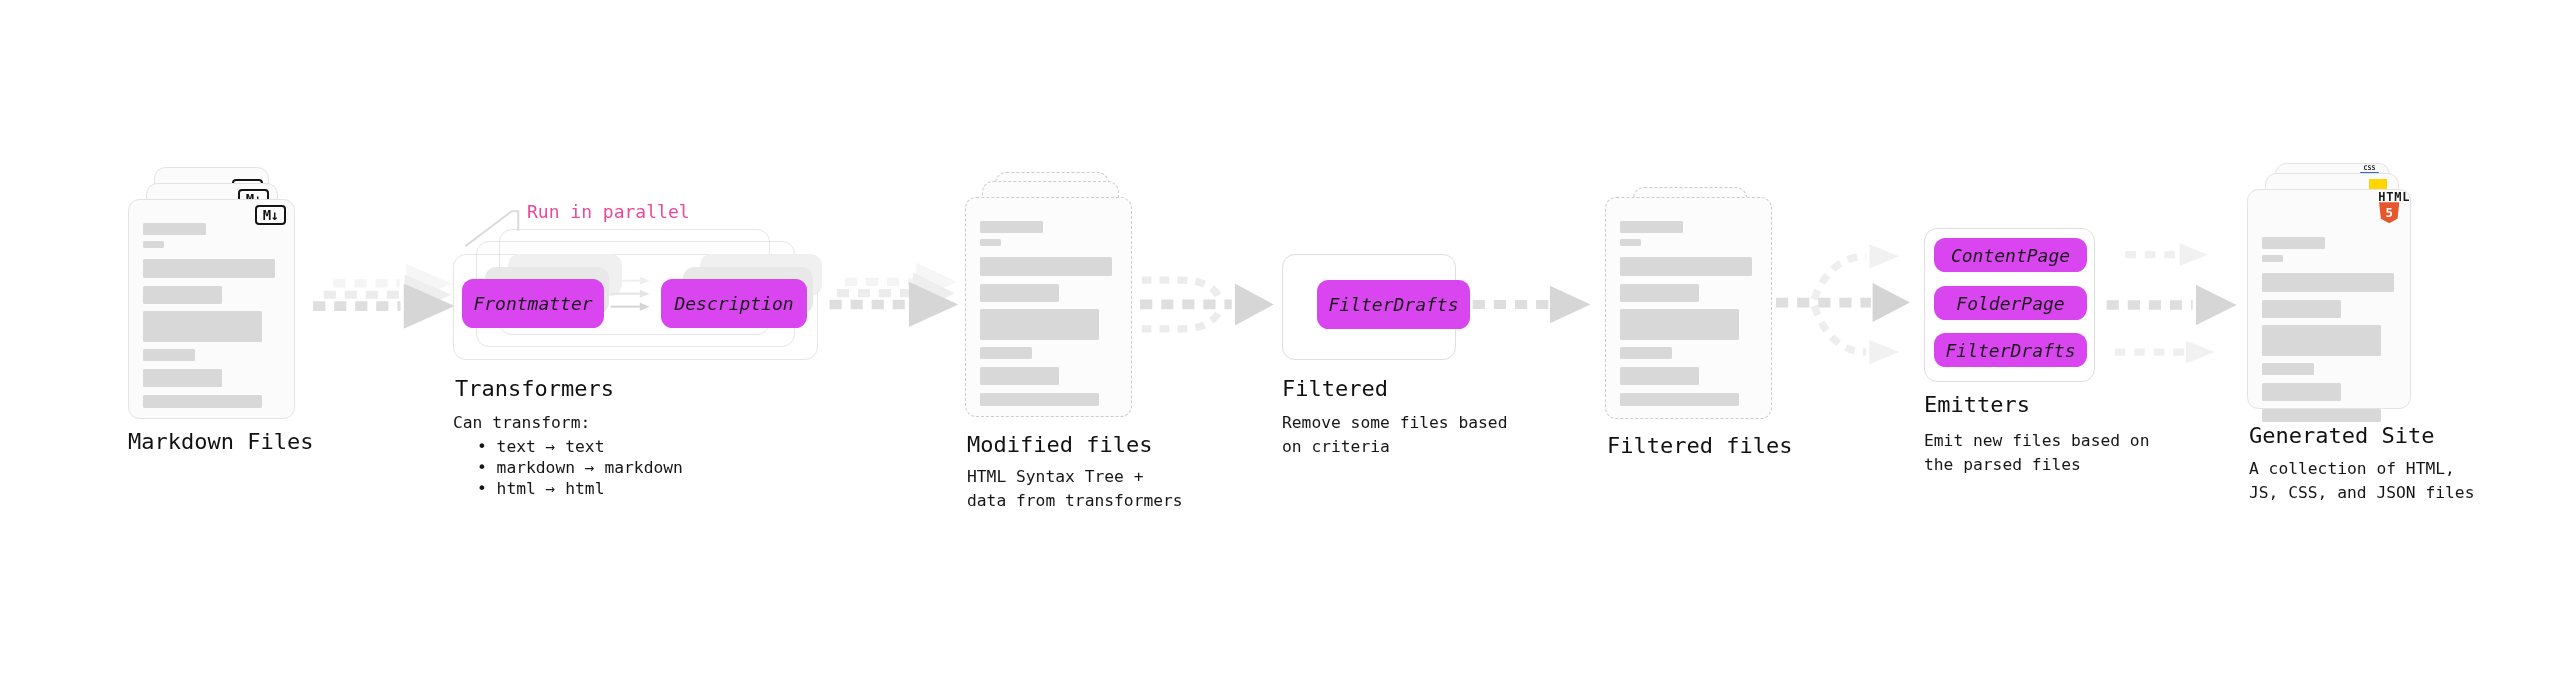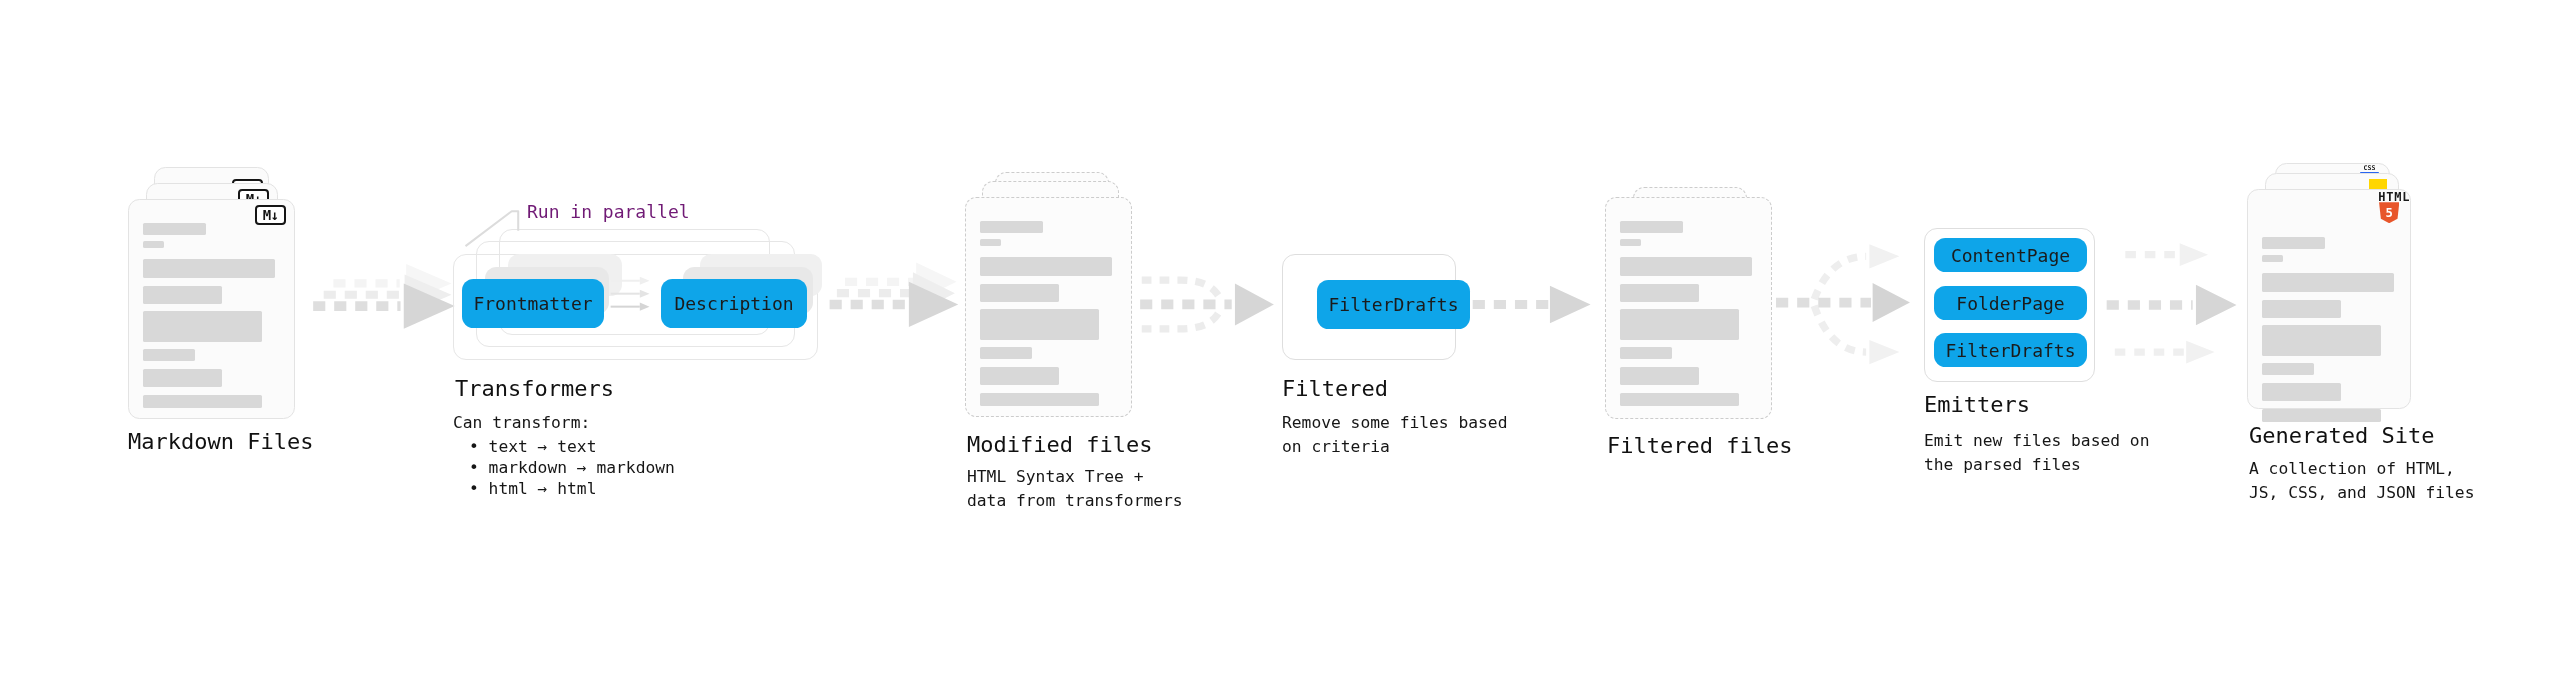--- a/index.html
+++ b/index.html
@@ -47,30 +47,30 @@
     display:flex;align-items:center;justify-content:center;
     color:#ffffff;font-weight:bold;font-size:12.2px;
   }
 
   
   .tbox{position:absolute;border:1.6px solid #e6e6e6;border-radius:13px;box-sizing:border-box;background:transparent;}
   .pill{
     position:absolute;border-radius:11.4px;display:flex;align-items:center;justify-content:center;
     font-size:18px;color:#1b1b1b;box-sizing:border-box;
   }
-  .pill.front{background:#0ea5e9;}
+  .pill.front{background:#d946ef;font-style:italic;}
   .pill.ghost1{background:#e8e8e8;}
   .pill.ghost2{background:#f0f0f0;}
 
   
   .node-label{position:absolute;font-size:22px;color:#111111;white-space:nowrap;}
   .node-desc{position:absolute;font-size:16.3px;line-height:23.6px;color:#161616;white-space:nowrap;}
-  .note-label{position:absolute;font-size:18px;color:#701a75;white-space:nowrap;}
+  .note-label{position:absolute;font-size:18px;color:#ec4899;white-space:nowrap;}
   .bullets{position:absolute;font-size:16.3px;line-height:21px;color:#161616;white-space:nowrap;}
-  .bullets div{margin-left:16px;}
+  .bullets div{margin-left:24px;}
 </style>
 </head>
 <body>
 
 <div class="canvas">
 
   <div>
     <div class="doc-card" style="left:154px;top:167px;width:115px;height:219px;">
       <div class="md-badge" style="top:10.6px;right:4.9px;">M↓</div>
     </div>

